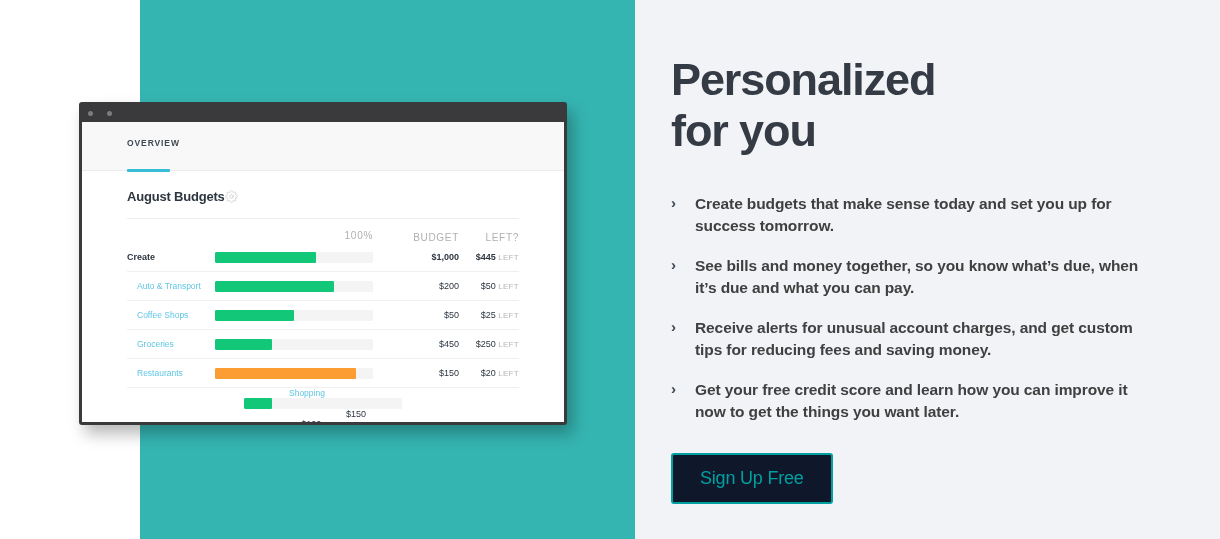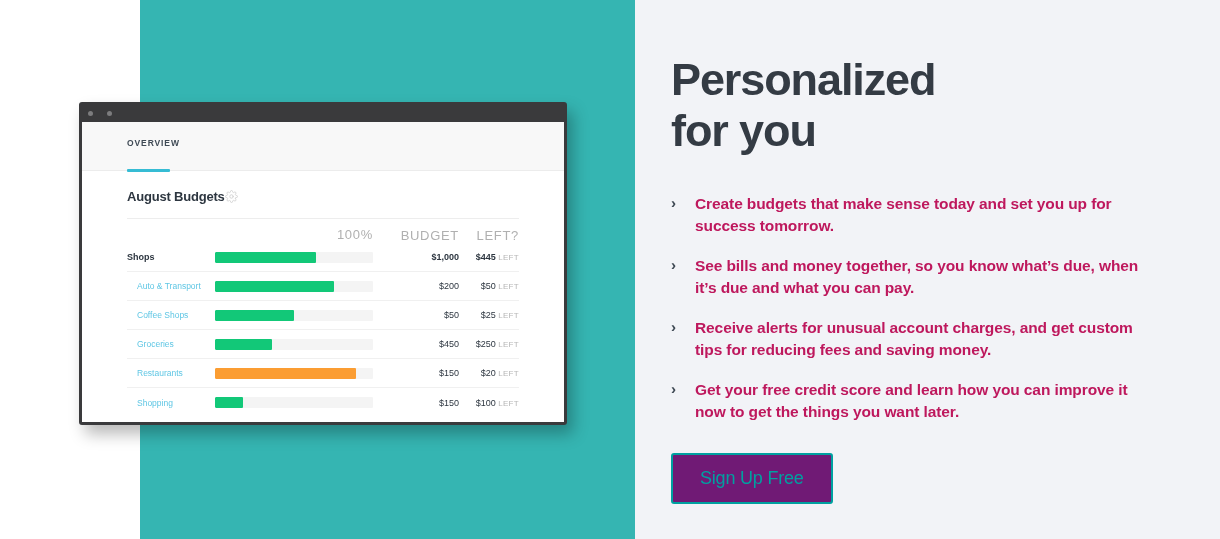--- a/index.html
+++ b/index.html
@@ -123,21 +123,21 @@
     display: flex;
     align-items: center;
     height: 29px;
     border-bottom: 1px solid #f0f0f0;
   }
   .row.header {
     height: 20px;
     border-bottom: none;
     align-items: flex-end;
   }
-  .row.last { border-bottom: none; }
+  .row.last { border-bottom: none; flex-direction: column; }
 
   .c-label {
     width: 88px;
     font-size: 8.5px;
     color: #5ec6e4;
     flex-shrink: 0;
     padding-left: 10px;
   }
   .c-label.total {
     color: #2d3640;
@@ -176,21 +176,21 @@
   }
   .c-over.b { font-weight: bold; }
   .left-tag {
     color: #b6b6b6;
     font-weight: normal;
     font-size: 8px;
     letter-spacing: 0.3px;
   }
 
   .hdr-txt {
-    font-size: 13px;
+    font-size: 10px;
     color: #b0b0b0;
     letter-spacing: 0.7px;
   }
   .c-bar.hdr { text-align: right; padding-right: 0; }
 
   
   .content {
     position: absolute;
     left: 671px;
     top: 0;
@@ -217,32 +217,32 @@
     color: #3d4752;
     font-size: 15px;
     font-weight: bold;
     line-height: 1.35;
     width: 24px;
     flex-shrink: 0;
   }
   .bullet-text {
     font-size: 15.5px;
     line-height: 1.42;
-    color: #be185d;
+    color: #404040;
     font-weight: 600;
     letter-spacing: -0.1px;
     max-width: 460px;
   }
   .cta {
     display: inline-block;
     margin-top: 12px;
     padding: 13px 27px;
     border: 2px solid #00a0a0;
     border-radius: 3px;
-    background: #701a75;
+    background: #0f172a;
     color: #00a0a0;
     font-size: 18px;
     letter-spacing: -0.2px;
     cursor: pointer;
     font-family: "Liberation Sans", sans-serif;
   }
 </style>
 </head>
 <body>
 
@@ -286,21 +286,21 @@
           <div class="c-budget">
             <span class="hdr-txt">BUDGET</span>
           </div>
           <div class="c-over">
             <span class="hdr-txt">LEFT?</span>
           </div>
         </div>
 
         <div id="rows-host">
             <div class="row">
-              <div class="c-label total">Shops</div>
+              <div class="c-label total">Create</div>
               <div class="c-bar">
                 <div class="track">
                   <div class="fill" style="width: 64%; background: rgb(18, 200, 120);"></div>
                 </div>
               </div>
               <div class="c-budget b">$1,000</div>
               <div class="c-over b"><span>$445</span> <span class="left-tag">LEFT</span></div>
             </div>
             <div class="row">
               <div class="c-label">Auto &amp; Transport</div>

